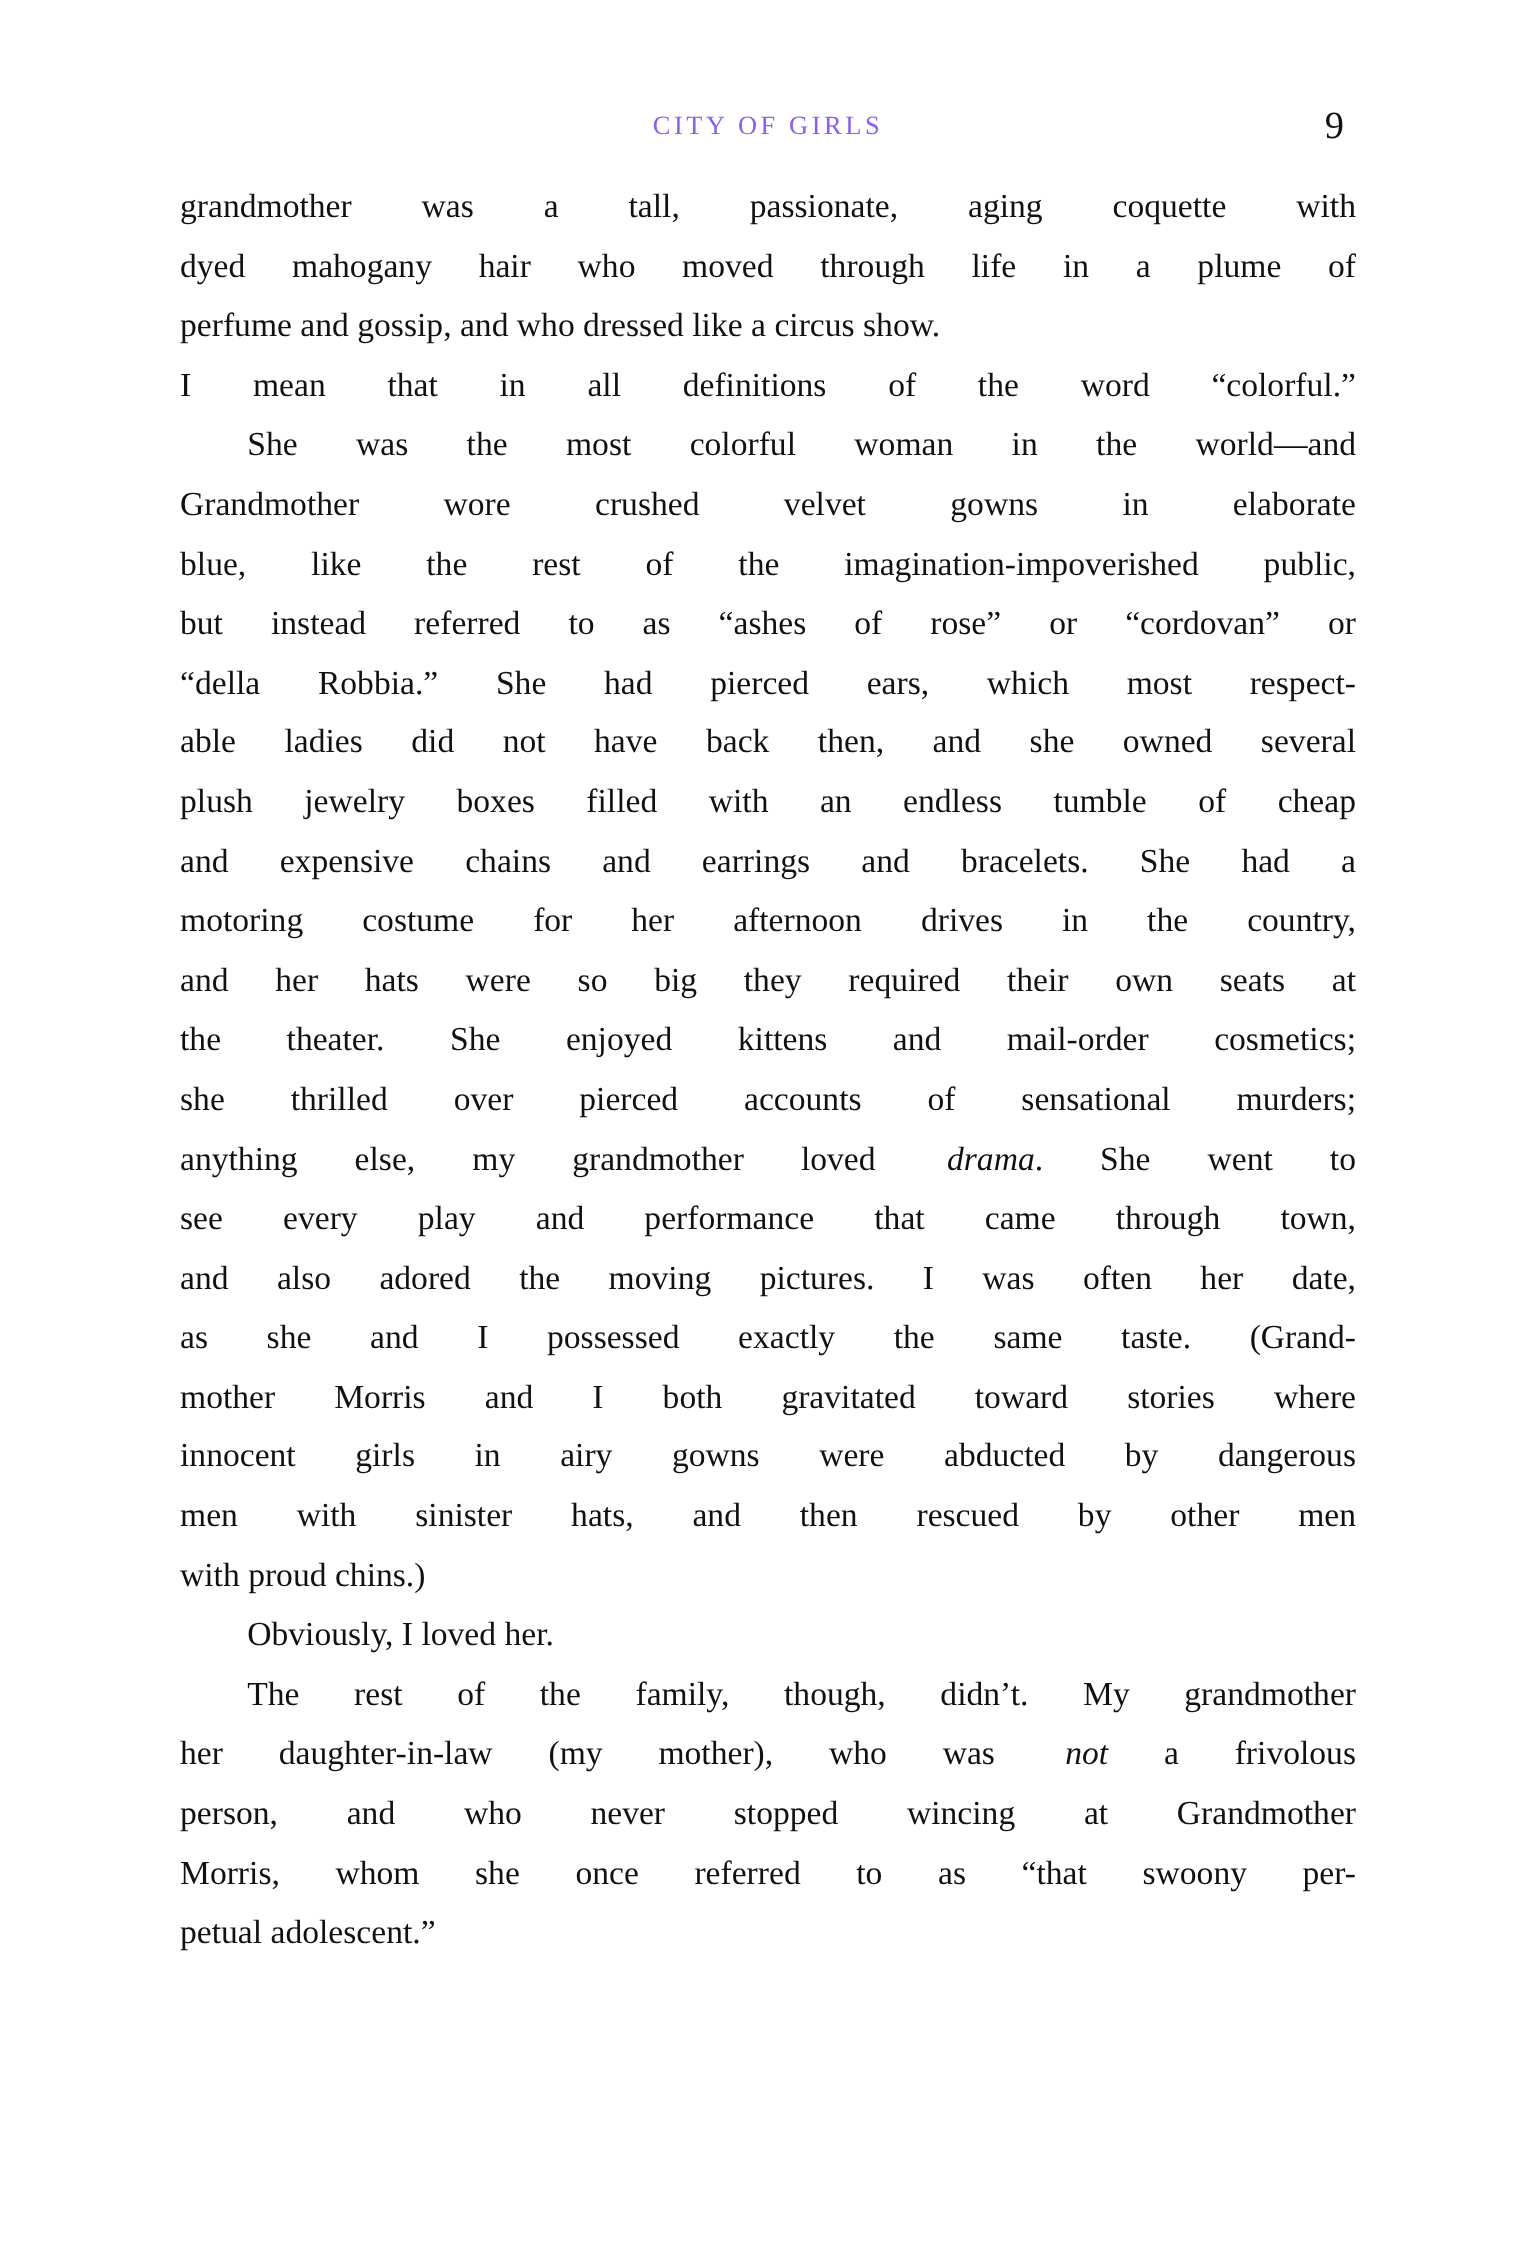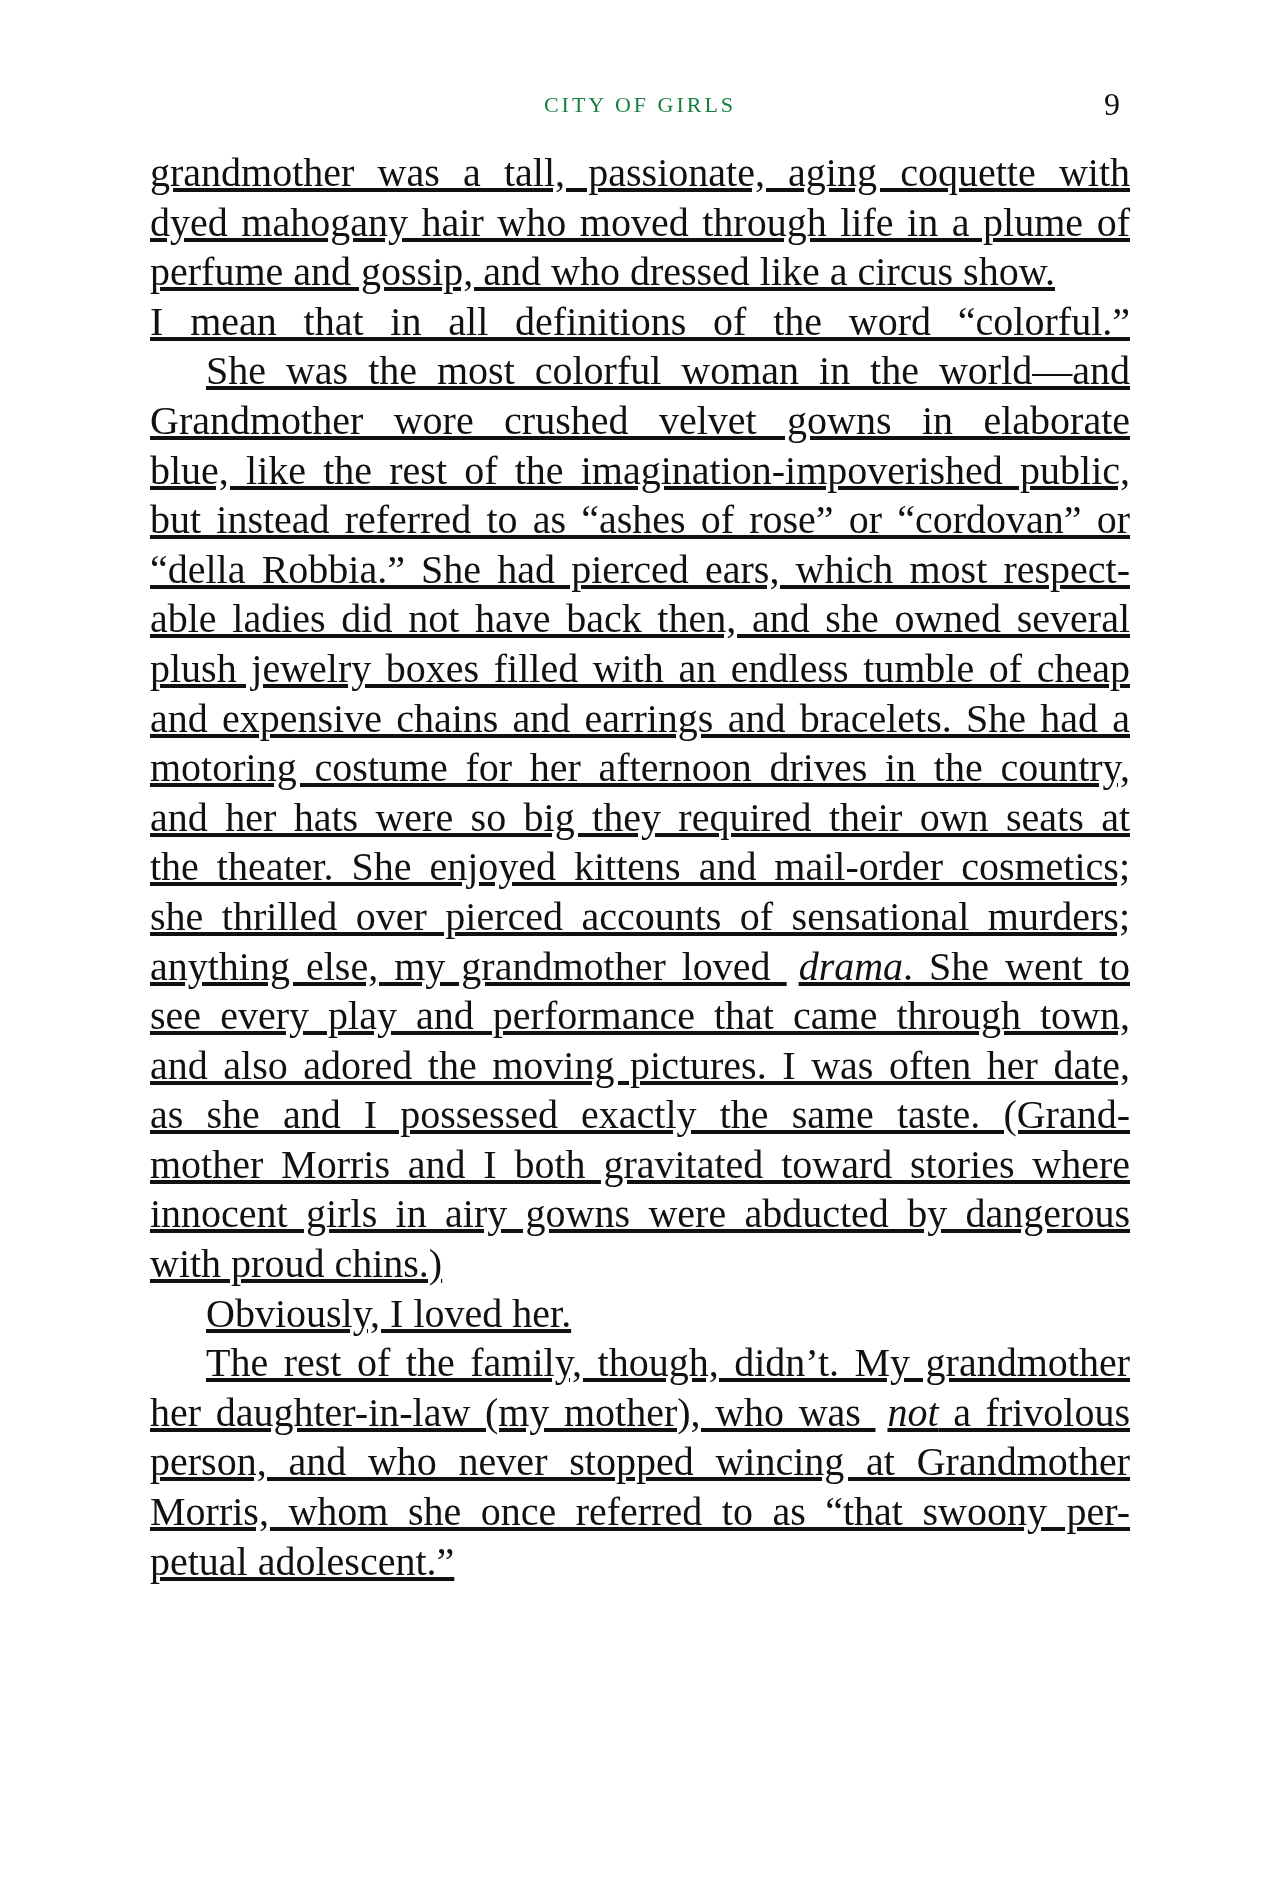--- a/index.html
+++ b/index.html
@@ -1,21 +1,21 @@
 <!DOCTYPE html>
 <html><head>
 <meta charset="utf-8">
 <style>
   html, body { margin: 0; padding: 0; background: #ffffff; }
   body { width: 1280px; height: 1890px; position: relative; overflow: hidden; }
   .page { position: absolute; left: 0; top: 0; width: 1280px; height: 1890px; background: #ffffff; color: #111111; font-family: "Liberation Serif", "DejaVu Serif", serif; }
   .running-head { position: absolute; top: 86px; left: 150px; width: 980px; height: 40px; }
-  .book-title { position: absolute; left: 0; right: 0; text-align: center; font-size: 22px; letter-spacing: 3px; top: 6px; color: #15803d; }
+  .book-title { position: absolute; left: 0; right: 0; text-align: center; font-size: 22px; letter-spacing: 3px; top: 6px; color: #8b5cf6; }
   .page-number { position: absolute; right: 10px; top: 0; font-size: 32px; color: #111; }
-  .body-text { position: absolute; top: 148px; left: 150px; width: 980px; font-size: 40px; line-height: 49.6px; text-decoration: underline; }
+  .body-text { position: absolute; top: 148px; left: 150px; width: 980px; font-size: 28px; line-height: 49.6px; }
   .line { display: block; white-space: nowrap; text-align: justify; text-align-last: justify; height: 49.6px; }
   .line.last { text-align-last: left; }
   .line.indent { padding-left: 56px; box-sizing: border-box; }
   em { font-style: italic; margin-left: 12px; }
 </style>
 </head>
 <body>
 
 <div class="page">
   <div class="running-head">
@@ -38,20 +38,21 @@
       <span class="line">motoring costume for her afternoon drives in the country,</span>
       <span class="line">and her hats were so big they required their own seats at</span>
       <span class="line">the theater. She enjoyed kittens and mail-order cosmetics;</span>
       <span class="line">she thrilled over pierced accounts of sensational murders;</span>
       <span class="line"><span>anything else, my grandmother loved </span><em>drama</em><span>. She went to</span></span>
       <span class="line">see every play and performance that came through town,</span>
       <span class="line">and also adored the moving pictures. I was often her date,</span>
       <span class="line">as she and I possessed exactly the same taste. (Grand-</span>
       <span class="line">mother Morris and I both gravitated toward stories where</span>
       <span class="line">innocent girls in airy gowns were abducted by dangerous</span>
+      <span class="line">men with sinister hats, and then rescued by other men</span>
       <span class="line last">with proud chins.)</span>
       <span class="line indent last">Obviously, I loved her.</span>
       <span class="line indent">The rest of the family, though, didn’t. My grandmother</span>
       <span class="line"><span>her daughter-in-law (my mother), who was </span><em>not</em><span> a frivolous</span></span>
       <span class="line">person, and who never stopped wincing at Grandmother</span>
       <span class="line">Morris, whom she once referred to as “that swoony per-</span>
       <span class="line last">petual adolescent.”</span>
     </div>
 </div>
 

